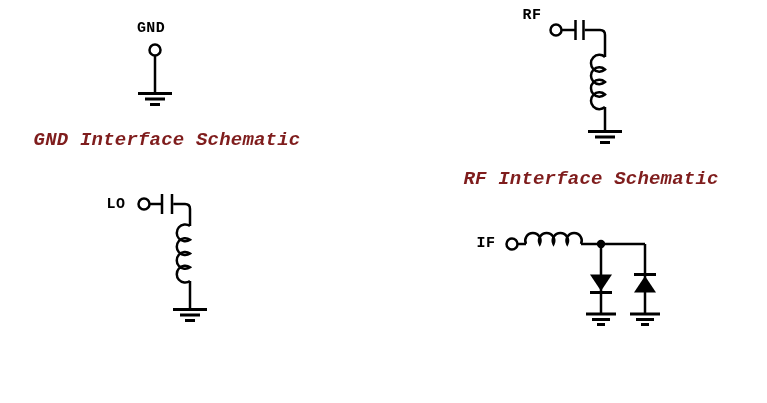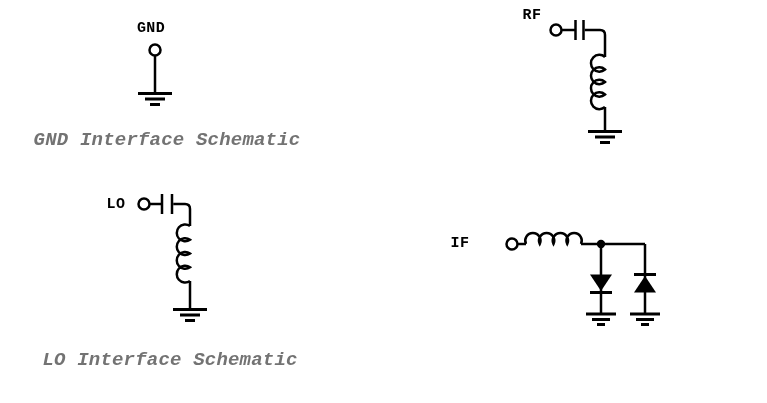--- a/index.html
+++ b/index.html
@@ -9,21 +9,21 @@
   }
   .schem { position:absolute; inset:0; pointer-events:none; }
   .port-label {
     position:absolute; transform:translateX(-50%);
     font-weight:bold; font-size:15px; line-height:1; letter-spacing:.4px;
     color:#000; white-space:nowrap;
   }
   .caption {
     position:absolute; transform:translateX(-50%);
     font-weight:bold; font-style:italic; font-size:19px; line-height:1;
-    letter-spacing:.2px; color:#737373; white-space:nowrap;
+    letter-spacing:.2px; color:#7f1d1d; white-space:nowrap;
   }
   svg.draw { position:absolute; overflow:visible; }
   .wire   { fill:none; stroke:#000; stroke-width:2.5; stroke-linecap:butt; }
   .thick  { fill:none; stroke:#000; stroke-width:3; }
   .node   { fill:#ffffff; stroke:#000; stroke-width:2.5; }
   .dot    { fill:#000; stroke:none; }
   .solid  { fill:#000; stroke:none; }
 </style>
 </head>
 <body>
@@ -44,38 +44,38 @@
     <div class="port-label" style="left:532px; top:8px;">RF</div>
     <svg class="draw" style="left:550px; top:19px;" width="78" height="132" viewBox="0 0 78 132">
       <circle class="node" cx="6" cy="11" r="5.5"></circle>
       <path class="wire" d="M11.5,11 H25"></path>
       <path class="wire" d="M25.5,1 V21 M33.5,1 V21"></path>
       <path class="wire" d="M34.75,11 H50 Q55,11 55,16 V38"></path>
       <path class="wire" d="M55,38 a8.4,8.4 0 1 0 0,12.5 a8.4,8.4 0 1 0 0,12.5 a8.4,8.4 0 1 0 0,12.5 a8.4,8.4 0 1 0 0,12.5"></path>
       <path class="wire" d="M55,88 V112"></path>
       <path class="thick" d="M38,112.5 H72 M45,118 H65 M50,123.5 H60"></path>
     </svg>
+    <div class="caption" style="left:591px; top:170px;">RF Interface Schematic</div>
   </div>
 
   <div class="schem">
     <div class="port-label" style="left:116px; top:197px;">LO</div>
     <svg class="draw" style="left:136px; top:192px;" width="78" height="136" viewBox="0 0 78 136">
       <circle class="node" cx="8" cy="12" r="5.5"></circle>
       <path class="wire" d="M13.5,12 H25.5"></path>
       <path class="wire" d="M26,2 V22 M36,2 V22"></path>
       <path class="wire" d="M37.25,12 H49 Q54,12 54,17 V34"></path>
       <path class="wire" d="M54,34 a8.4,8.4 0 1 0 0,13.75 a8.4,8.4 0 1 0 0,13.75 a8.4,8.4 0 1 0 0,13.75 a8.4,8.4 0 1 0 0,13.75"></path>
       <path class="wire" d="M54,89 V117"></path>
       <path class="thick" d="M37,117.5 H71 M44,123 H64 M49,128.5 H59"></path>
     </svg>
-    <div class="caption" style="left:170px; top:351px;">LO Interface Schematic</div>
   </div>
 
   <div class="schem">
-    <div class="port-label" style="left:460px; top:236px;">IF</div>
+    <div class="port-label" style="left:486px; top:236px;">IF</div>
     <svg class="draw" style="left:500px; top:226px;" width="172" height="104" viewBox="0 0 172 104">
       <circle class="node" cx="12" cy="18" r="5.5"></circle>
       <path class="wire" d="M17.5,18 H26"></path>
       <path class="wire" d="M26,18 a7.65,7.65 0 1 1 13.75,0 a7.65,7.65 0 1 1 13.75,0 a7.65,7.65 0 1 1 13.75,0 a7.65,7.65 0 1 1 13.75,0"></path>
       <path class="wire" d="M81,18 H145"></path>
       <circle class="dot" cx="101" cy="18" r="4.2"></circle>
 
       <path class="wire" d="M101,18 V88"></path>
       <polygon class="solid" points="90,48.5 112,48.5 101,65"></polygon>
       <path class="thick" d="M90,66.5 H112"></path>

